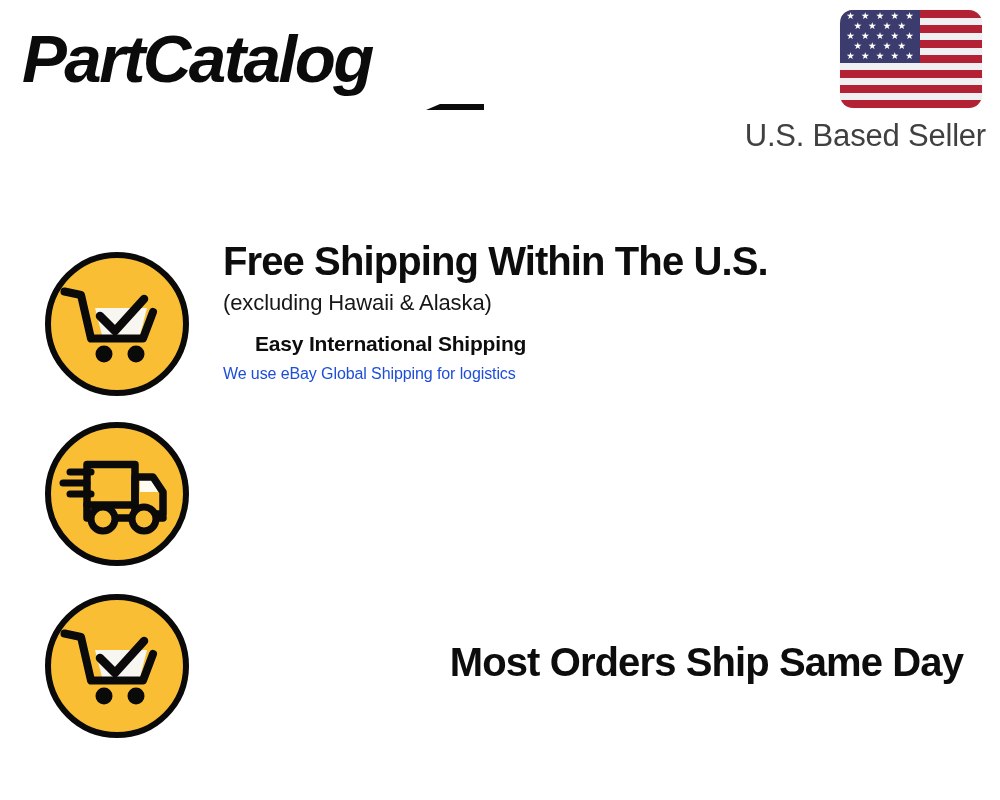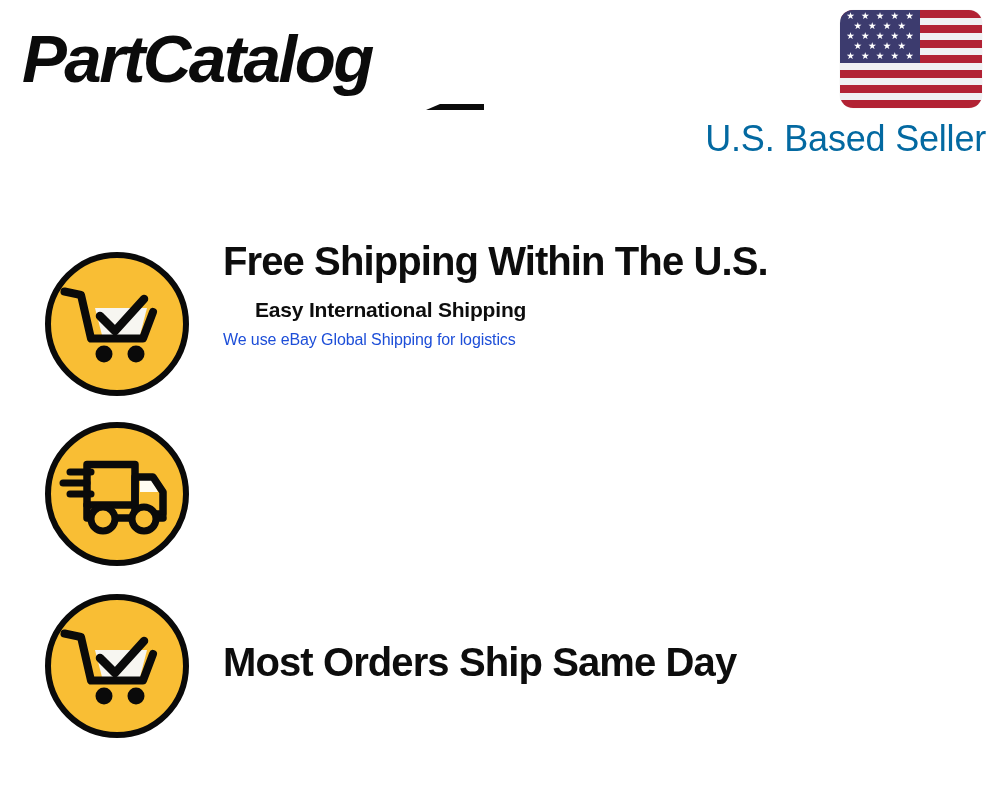--- a/index.html
+++ b/index.html
@@ -100,23 +100,23 @@
     line-height: 9.5px;
     transform: translate(-50%, -50%);
   }
   .seller-note {
     position: absolute;
     left: 620px;
     top: 118px;
     width: 366px;
     text-align: right;
     font-family: "Liberation Sans", sans-serif;
-    font-size: 36px;
+    font-size: 31px;
     font-weight: normal;
-    color: #0369a1;
+    color: #404040;
     letter-spacing: -0.2px;
     white-space: nowrap;
   }
 
   
   .benefit-row {
     position: absolute;
     left: 0;
     width: 900px;
   }
@@ -170,21 +170,21 @@
   #row-shipping   { top: 250px; height: 165px; }
   #row-returns    { top: 420px; height: 150px; }
   #row-sameday    { top: 592px; height: 150px; }
 
   #row-shipping .benefit-icon { top: 0; }
   #row-returns  .benefit-icon { top: 0; }
   #row-sameday  .benefit-icon { top: 0; }
 
   #row-shipping .benefit-text { top: -12px; }
   #row-returns  .benefit-text { top: 47px; }
-  #row-sameday  .benefit-text { top: 47px; }
+  #row-sameday  .benefit-text { top: 47px; text-align: right; }
 </style>
 </head>
 <body>
 
 <div id="banner">
 
   <div class="brand-logo">
     <div class="brand-wordmark">PartCatalog</div>
     <svg class="brand-swoosh" viewBox="0 0 470 96">
       <path d="M404 88 L462 88 L462 82 L418 82 Z" fill="#0b0b0b"></path>
@@ -245,20 +245,21 @@
         <path d="M21.5 41.5 L38 45 L48 88.5 L100 88.5 L110 62" fill="none" stroke="#0a0a0a" stroke-width="8" stroke-linecap="round" stroke-linejoin="round"></path>
 
         <path d="M57 66 L72 81 L101 49" fill="none" stroke="#0a0a0a" stroke-width="8.5" stroke-linecap="round" stroke-linejoin="round"></path>
 
         <circle cx="61" cy="104" r="8.5" fill="#0a0a0a"></circle>
         <circle cx="93" cy="104" r="8.5" fill="#0a0a0a"></circle>
       </svg>
     </div>
     <div class="benefit-text">
       <div class="benefit-title">Free Shipping Within The U.S.</div>
+      <div class="benefit-sub">(excluding Hawaii &amp; Alaska)</div>
       <div class="benefit-sub-strong">Easy International Shipping</div>
       <div class="benefit-sub-2">We use eBay Global Shipping for logistics</div>
     </div>
   </div>
 
   <div class="benefit-row" id="row-returns">
     <div class="benefit-icon">
       <svg viewBox="0 0 148 148" width="148" height="148">
         <circle cx="74" cy="74" r="69" fill="#f9be34" stroke="#0a0a0a" stroke-width="6"></circle>
 

